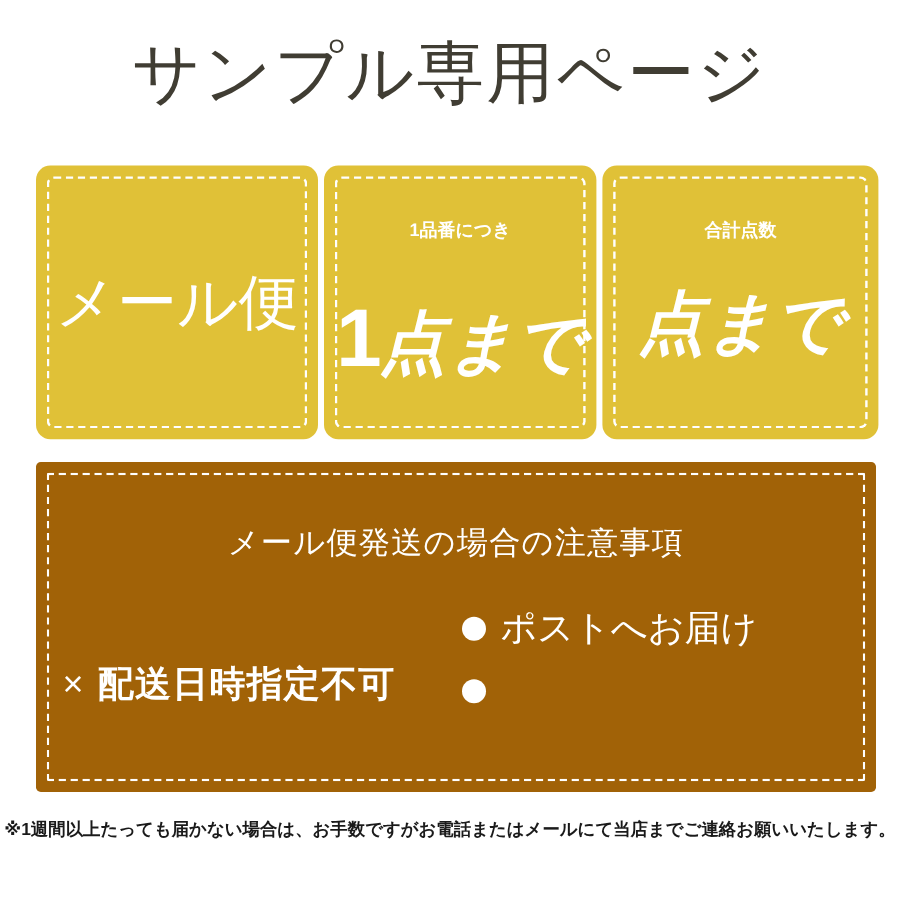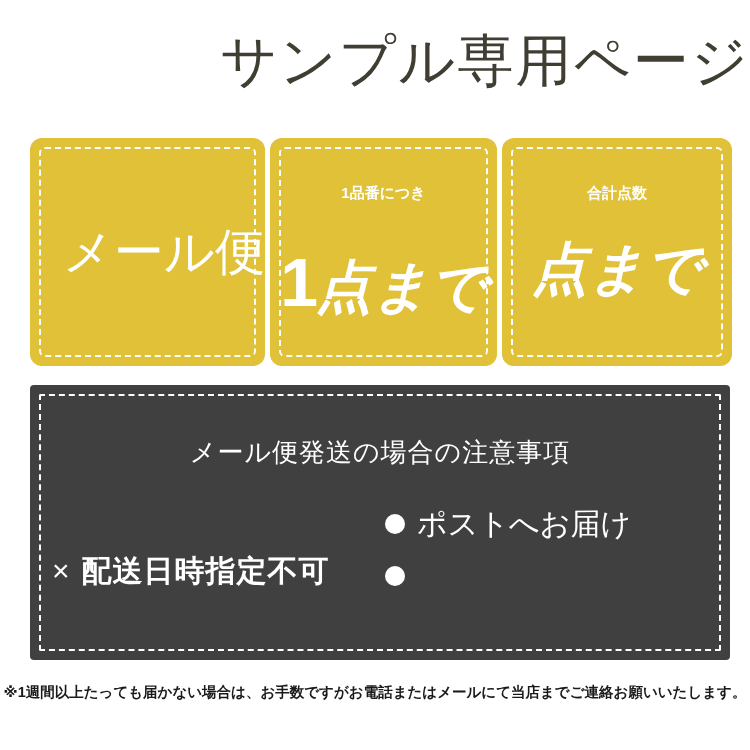--- a/index.html
+++ b/index.html
@@ -21,21 +21,21 @@
     height: 750px;
     background: #ffffff;
   }
 
   
   .page-title {
     position: absolute;
     left: 0;
     top: 26px;
     width: 750px;
-    text-align: right;
+    text-align: center;
     font-size: 56px;
     line-height: 70px;
     letter-spacing: 2px;
     color: #403d33;
     font-weight: 400;
     white-space: nowrap;
   }
 
   
   .cards {
@@ -51,21 +51,21 @@
     position: relative;
     background: #e0c137;
     border-radius: 12px;
     box-sizing: border-box;
     display: flex;
     flex-direction: column;
     align-items: center;
     justify-content: center;
     overflow: hidden;
   }
-  .card-1 { flex: 0 0 235px; align-items: flex-end; }
+  .card-1 { flex: 0 0 235px; }
   .card-2 { flex: 0 0 227px; }
   .card-3 { flex: 0 0 230px; }
 
   .card .dash {
     position: absolute;
     left: 9px;
     top: 9px;
     right: 9px;
     bottom: 9px;
     border: 2px dashed #ffffff;
@@ -127,21 +127,21 @@
     font-style: italic;
   }
 
   
   .notice {
     position: absolute;
     left: 30px;
     top: 385px;
     width: 700px;
     height: 275px;
-    background: #404040;
+    background: #a16207;
     border-radius: 4px;
     box-sizing: border-box;
   }
   .notice .dash {
     position: absolute;
     left: 9px;
     top: 9px;
     right: 9px;
     bottom: 9px;
     border: 2px dashed #ffffff;

